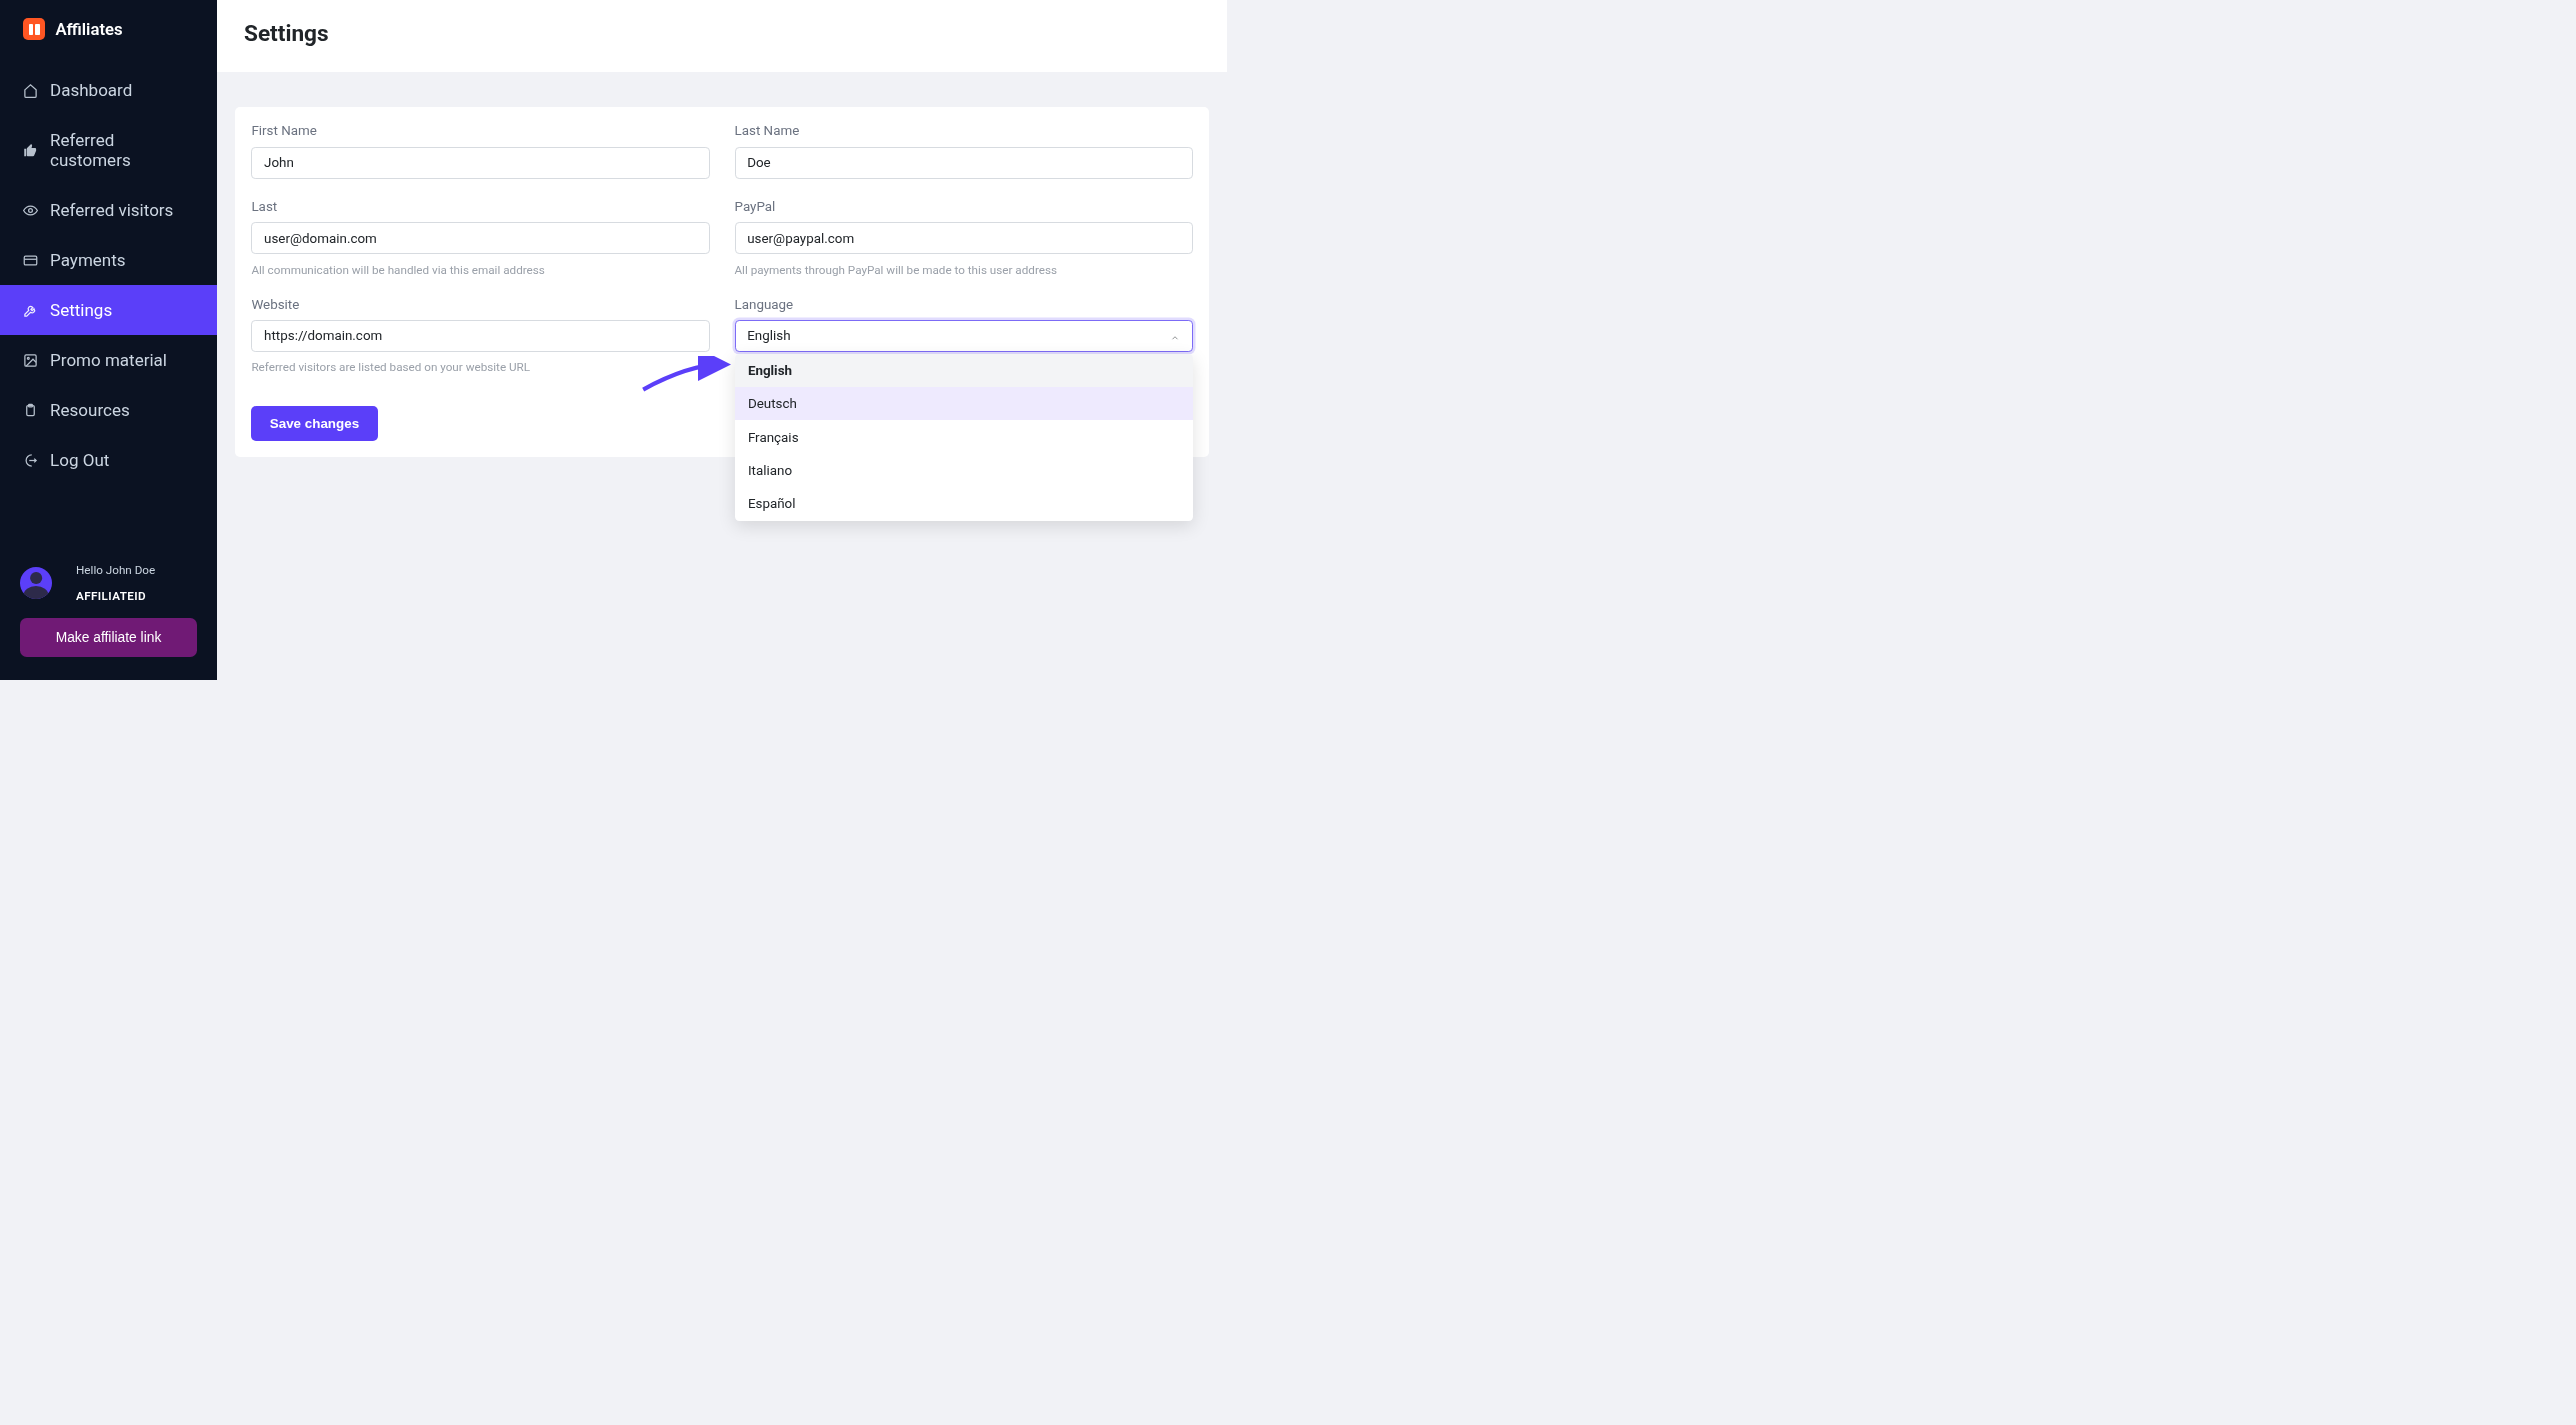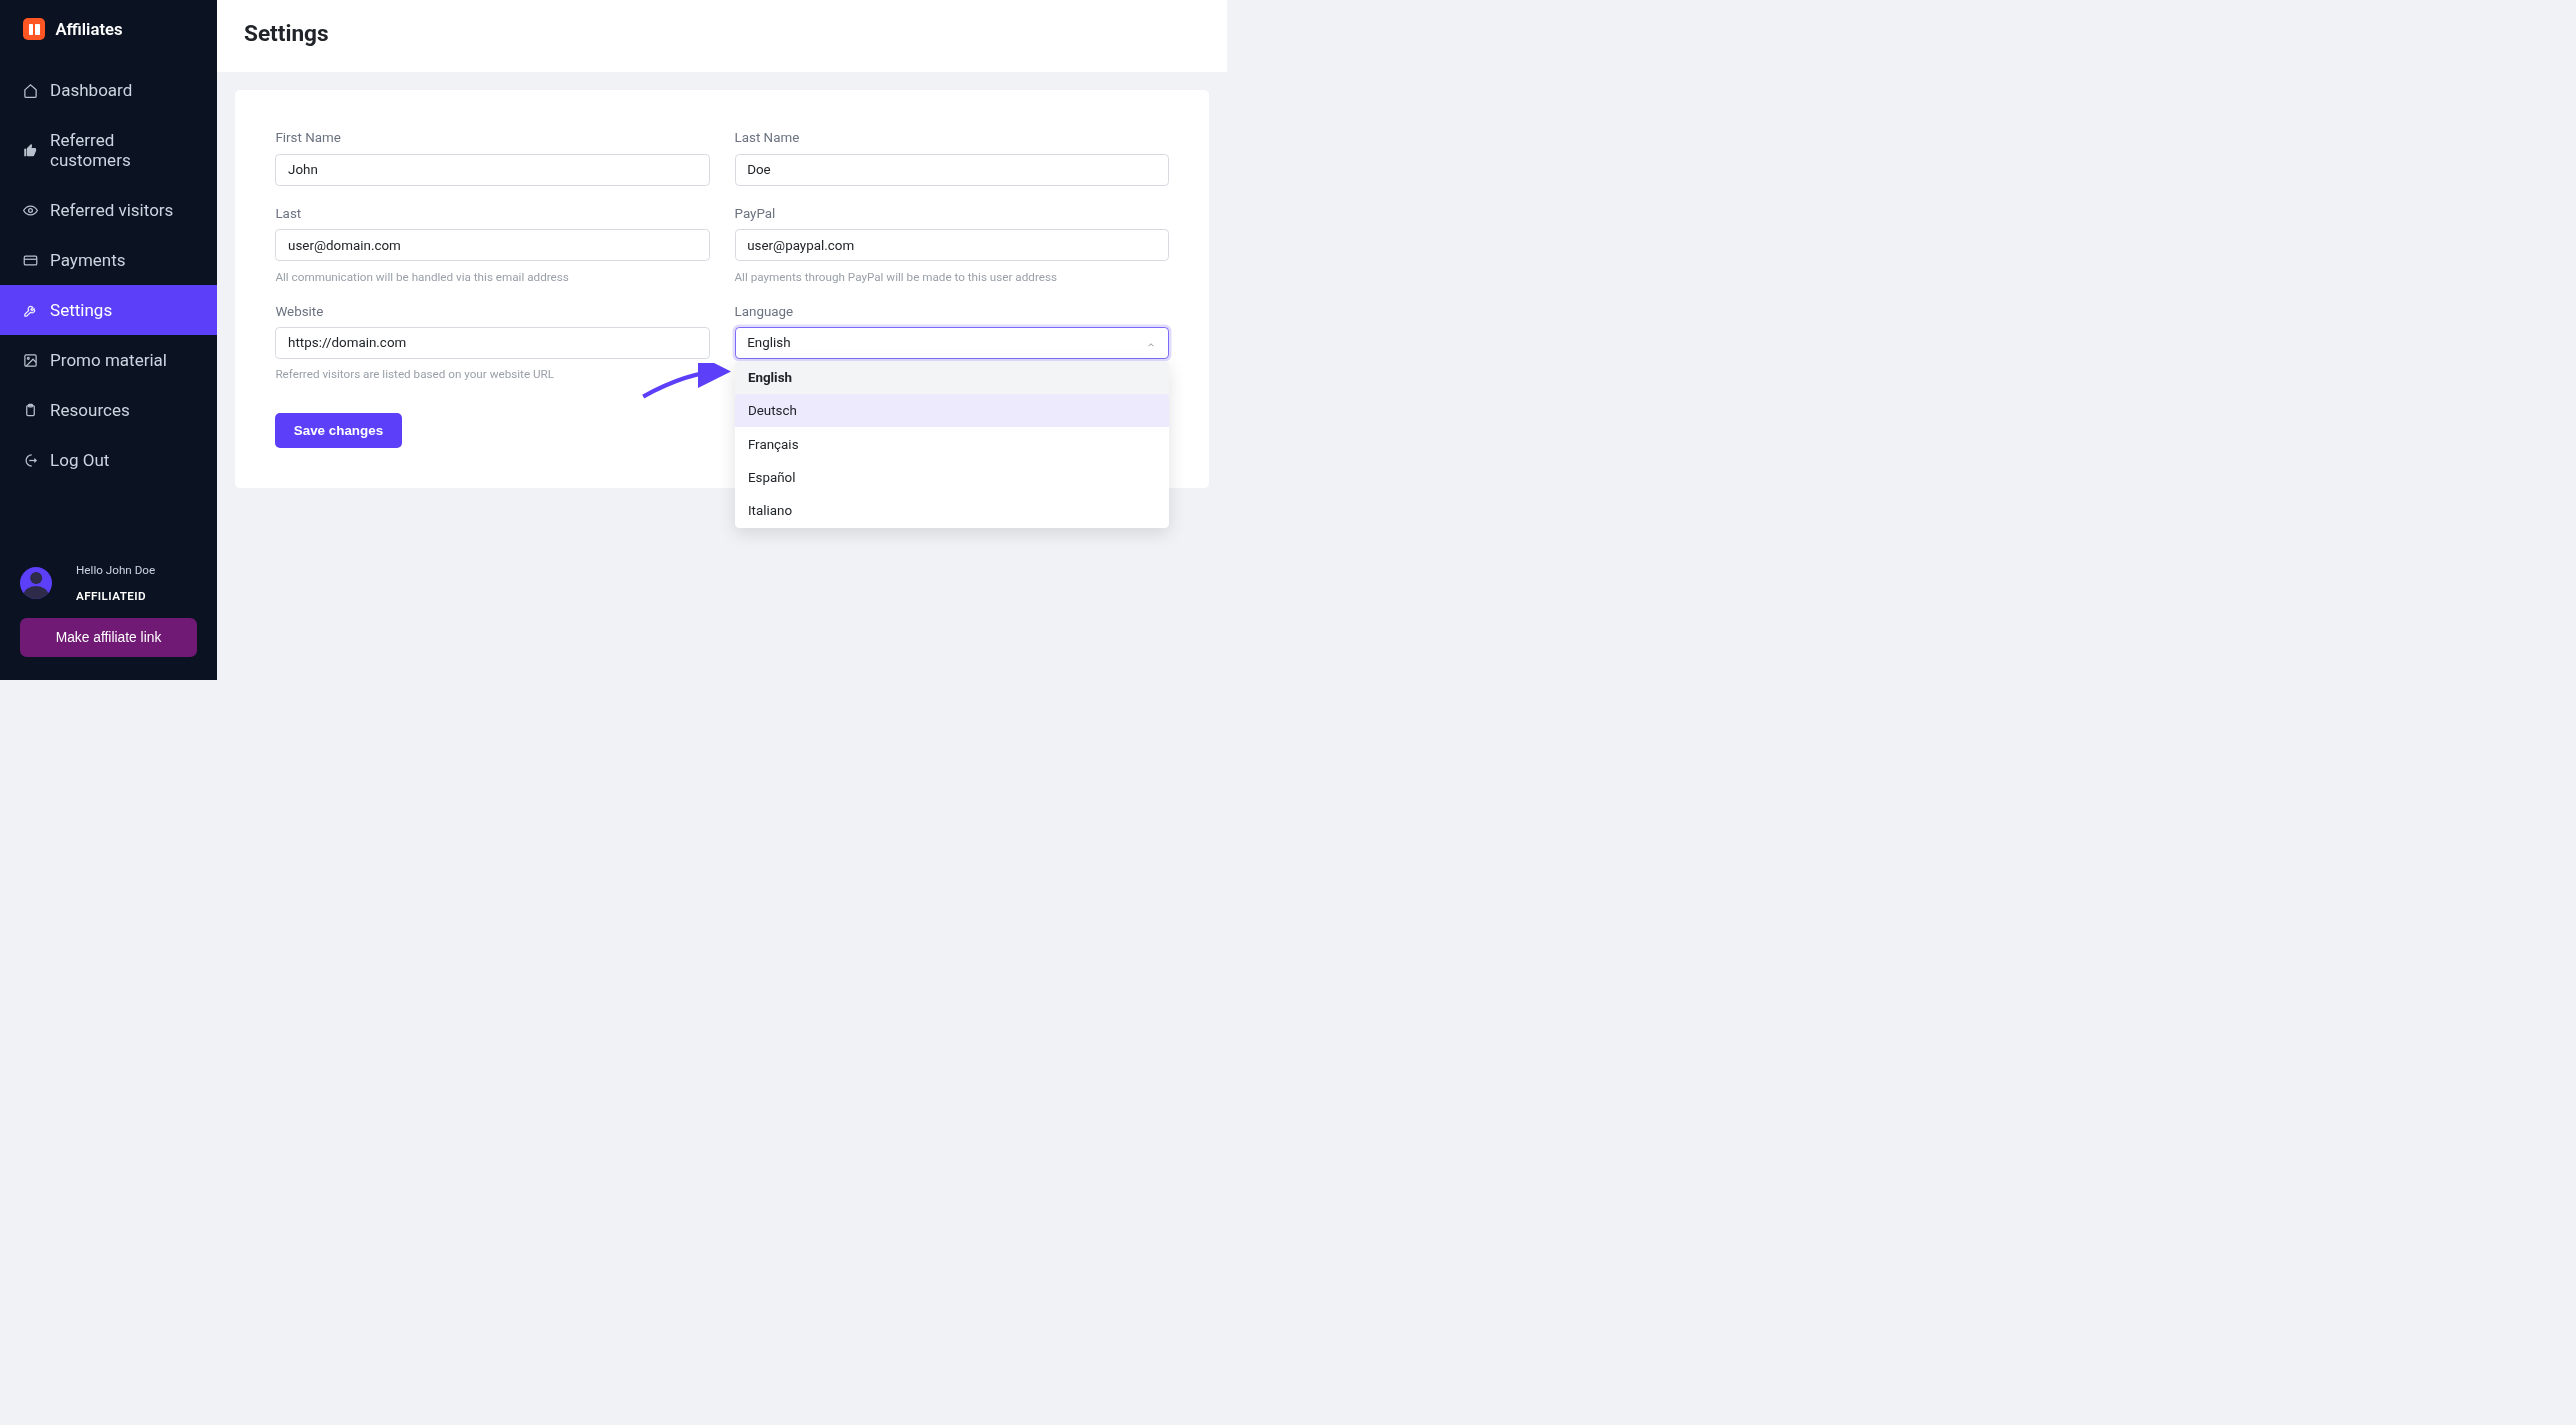--- a/index.html
+++ b/index.html
@@ -153,22 +153,23 @@
     color: #212529;
   }
   .content-area {
     flex: 1;
     padding: 18.4px;
     overflow: visible;
   }
   .card {
     background: #fff;
     border-radius: 5px;
-    padding: 40px;
+    padding: 16px;
     position: relative;
+    margin-top: 17px;
   }
   .form-grid {
     display: grid;
     grid-template-columns: 1fr 1fr;
     column-gap: 25px;
     row-gap: 20px;
   }
   .field {
     display: flex;
     flex-direction: column;
@@ -389,22 +390,22 @@
               <span class="select-caret">
                 <svg viewBox="0 0 24 24" fill="none" stroke="currentColor" stroke-width="2">
                     <polyline points="18 15 12 9 6 15"></polyline>
                   </svg>
               </span>
             </div>
             <div class="dropdown" id="lang-dropdown">
                 <div class="dropdown-item selected">English</div>
                 <div class="dropdown-item hovered">Deutsch</div>
                 <div class="dropdown-item">Français</div>
+                <div class="dropdown-item">Italiano</div>
                 <div class="dropdown-item">Español</div>
-                <div class="dropdown-item">Italiano</div>
               </div>
           </div>
 
           <svg class="annotation-arrow" style="left:-96px; top:59px;" viewBox="0 0 110 50">
             <defs>
               <marker id="ah" markerWidth="8" markerHeight="8" refX="6" refY="4" orient="auto">
                 <path d="M0,0 L8,4 L0,8 z" fill="#5b3ff9"></path>
               </marker>
             </defs>
             <path d="M5,40 Q60,10 100,10" stroke="#5b3ff9" stroke-width="5" fill="none" marker-end="url(#ah)"></path>

